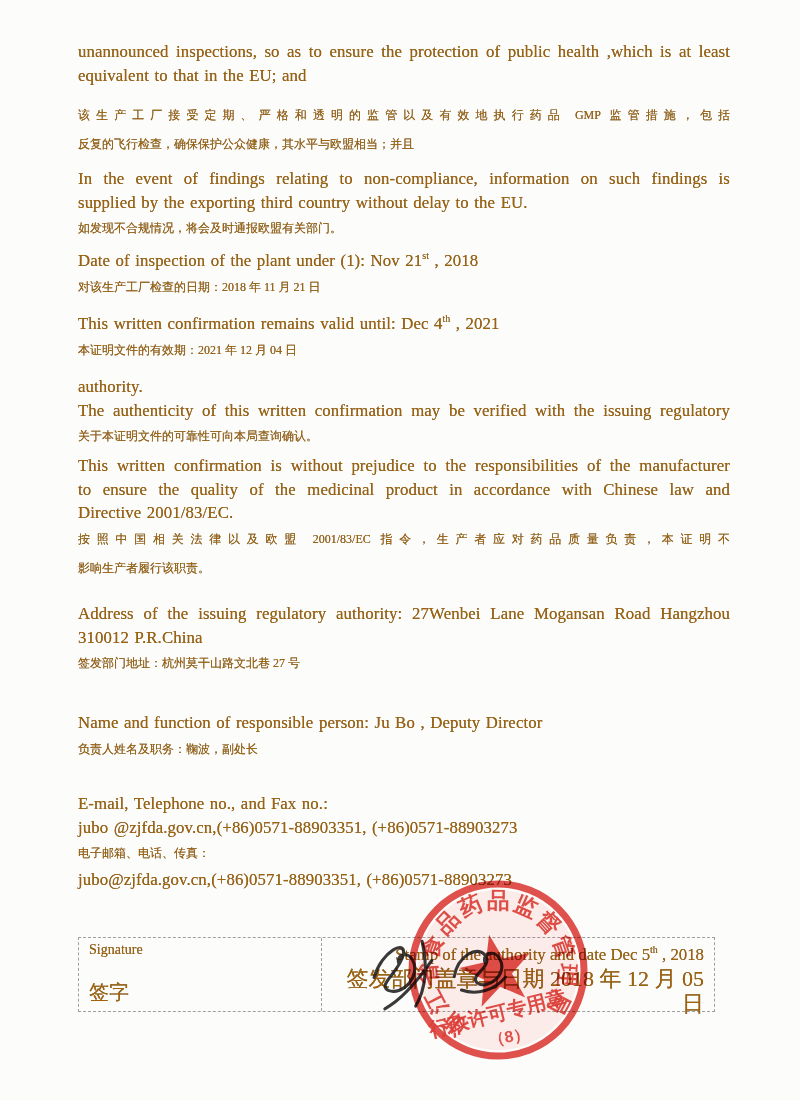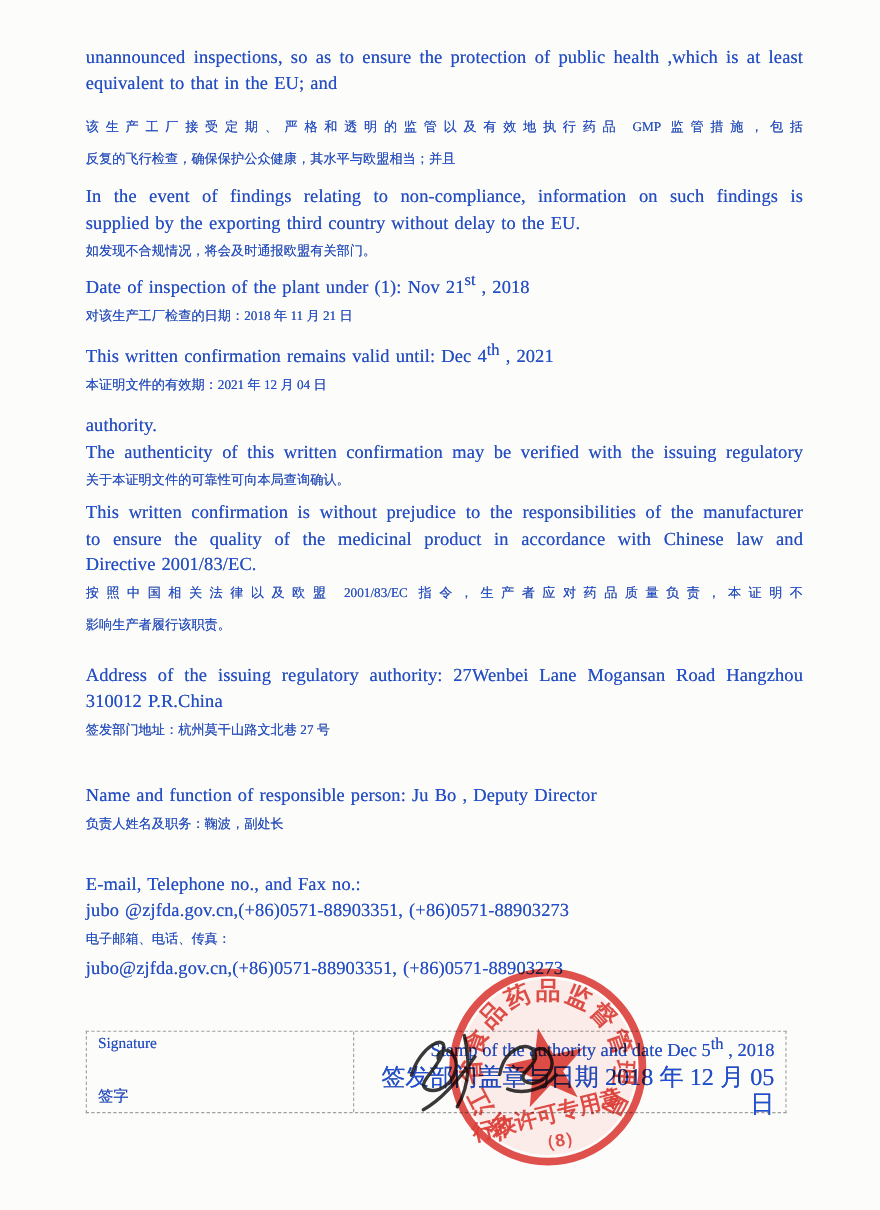--- a/index.html
+++ b/index.html
@@ -1,39 +1,39 @@
 <!DOCTYPE html>
 <html><head>
 <meta charset="utf-8">
 <style>
   * { margin:0; padding:0; box-sizing:border-box; }
   html,body { width:800px; height:1100px; }
   body { background:#e9e9e9; }
   .page {
     position:relative; width:800px; height:1100px; background:#fcfcfa;
-    overflow:hidden; font-family:"Liberation Serif", serif; color:#1d4ed8;
+    overflow:hidden; font-family:"Liberation Serif", serif; color:#a16207;
   }
   .blk { position:absolute; left:78px; width:652px; }
   .en  { font-size:16.8px; line-height:23.5px; word-spacing:1.2px; letter-spacing:0.1px; }
   .zh  { font-size:12px; line-height:29px; }
   .jl  { text-align:justify; text-align-last:justify; }
-  sup  { font-size:15px; vertical-align:super; line-height:0; letter-spacing:0; }
+  sup  { font-size:10px; vertical-align:super; line-height:0; letter-spacing:0; }
   .soft { text-shadow:0 0 0.5px rgba(45,45,45,0.65); }
 
   .sig-table {
     position:absolute; left:78px; top:937px; width:637px; height:75px;
     border:1px dashed #9f9f9f; display:flex; background:transparent;
   }
   .sig-cell-left {
     position:relative; width:243px; border-right:1px dashed #9f9f9f;
     padding:4px 10px;
   }
   .sig-cell-right { position:relative; flex:1; padding:5px 10px 0 12px;text-align:right; }
   .sig-label-en { font-size:14px; }
-  .sig-label-zh { position:absolute; left:10px; bottom:5px; font-size:14px;margin-top:36px; }
+  .sig-label-zh { position:absolute; left:10px; bottom:5px; font-size:20px;margin-top:36px; }
   .stamp-line1 { font-size:16.8px; line-height:23px; }
   .stamp-line2 { font-size:22px; line-height:25px; }
 
   .signature-svg { position:absolute; left:348px; top:928px; width:182px; height:92px; }
   .seal-svg {
     position:absolute; left:398px; top:868px; width:200px; height:200px;
     mix-blend-mode:multiply; opacity:0.92;
   }
   .seal-arc-text { font-family:"Liberation Sans", sans-serif; font-weight:bold; }
 </style>

